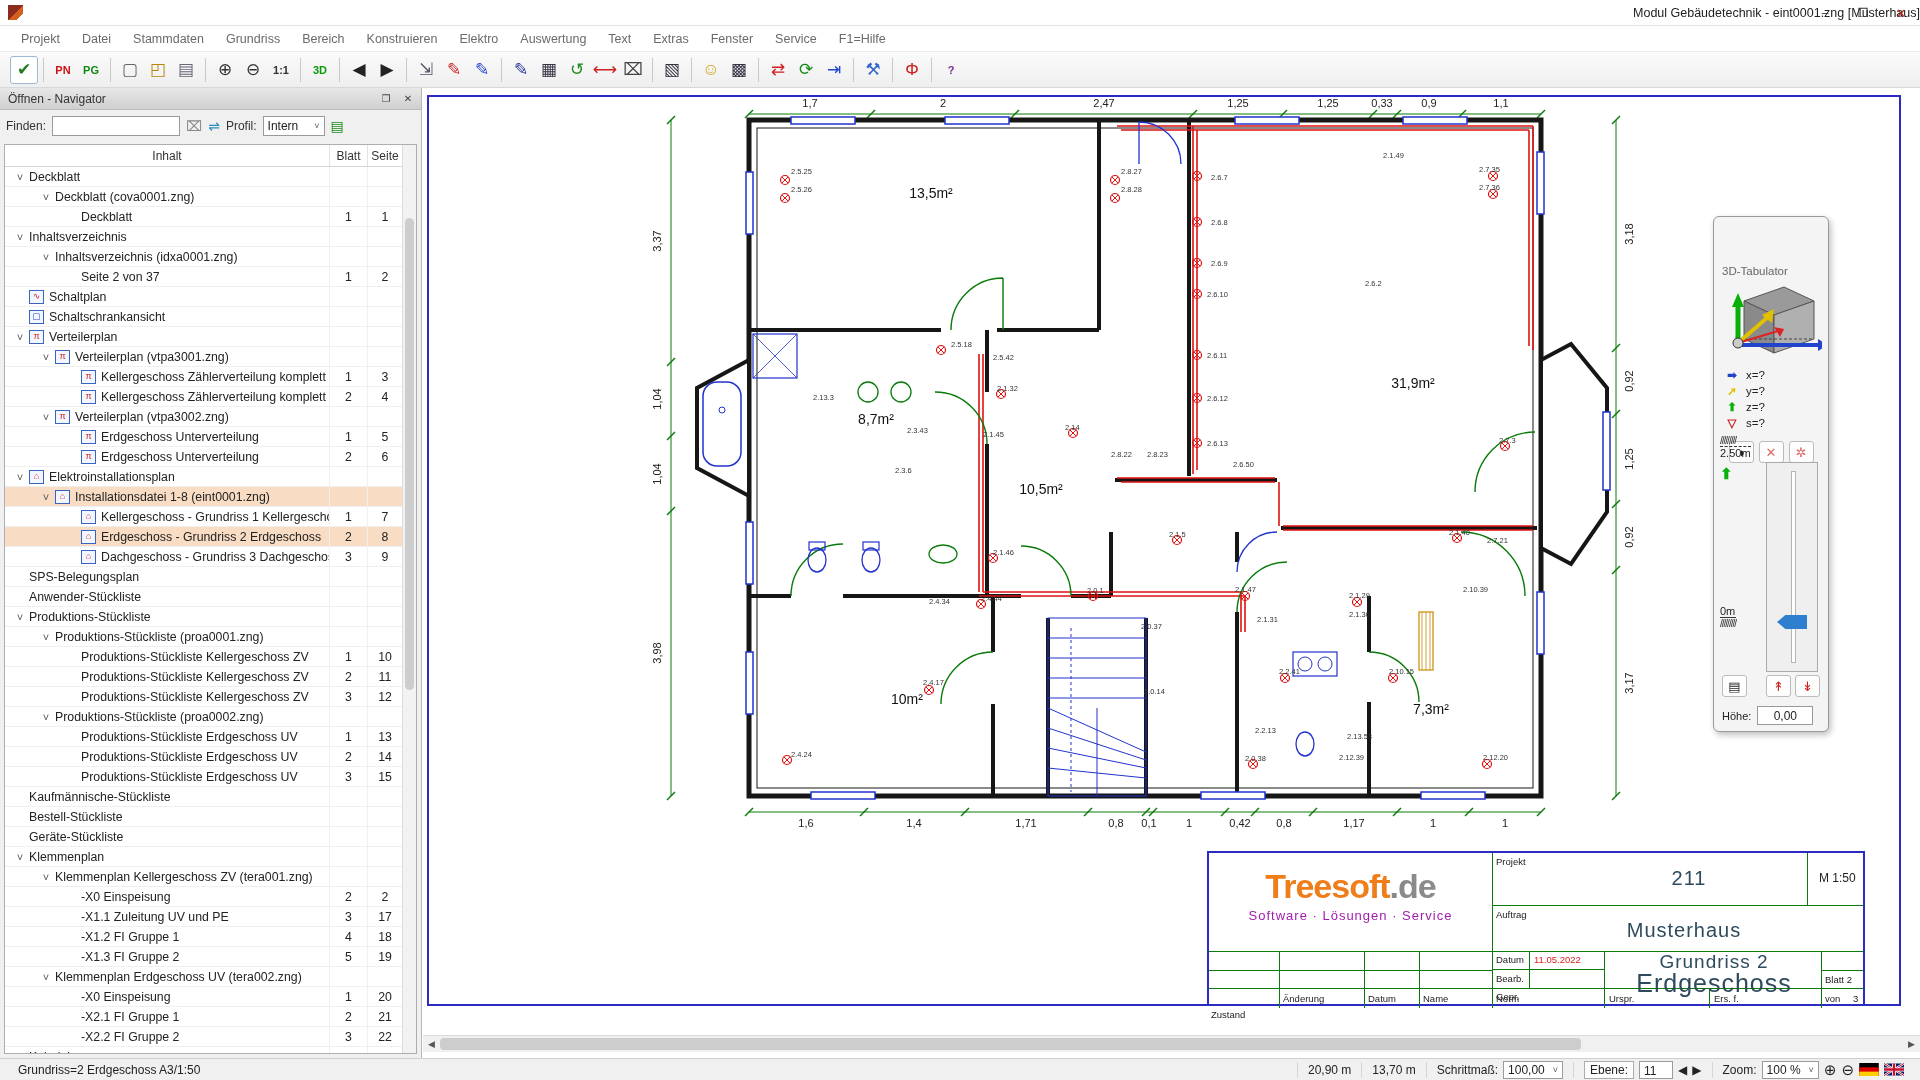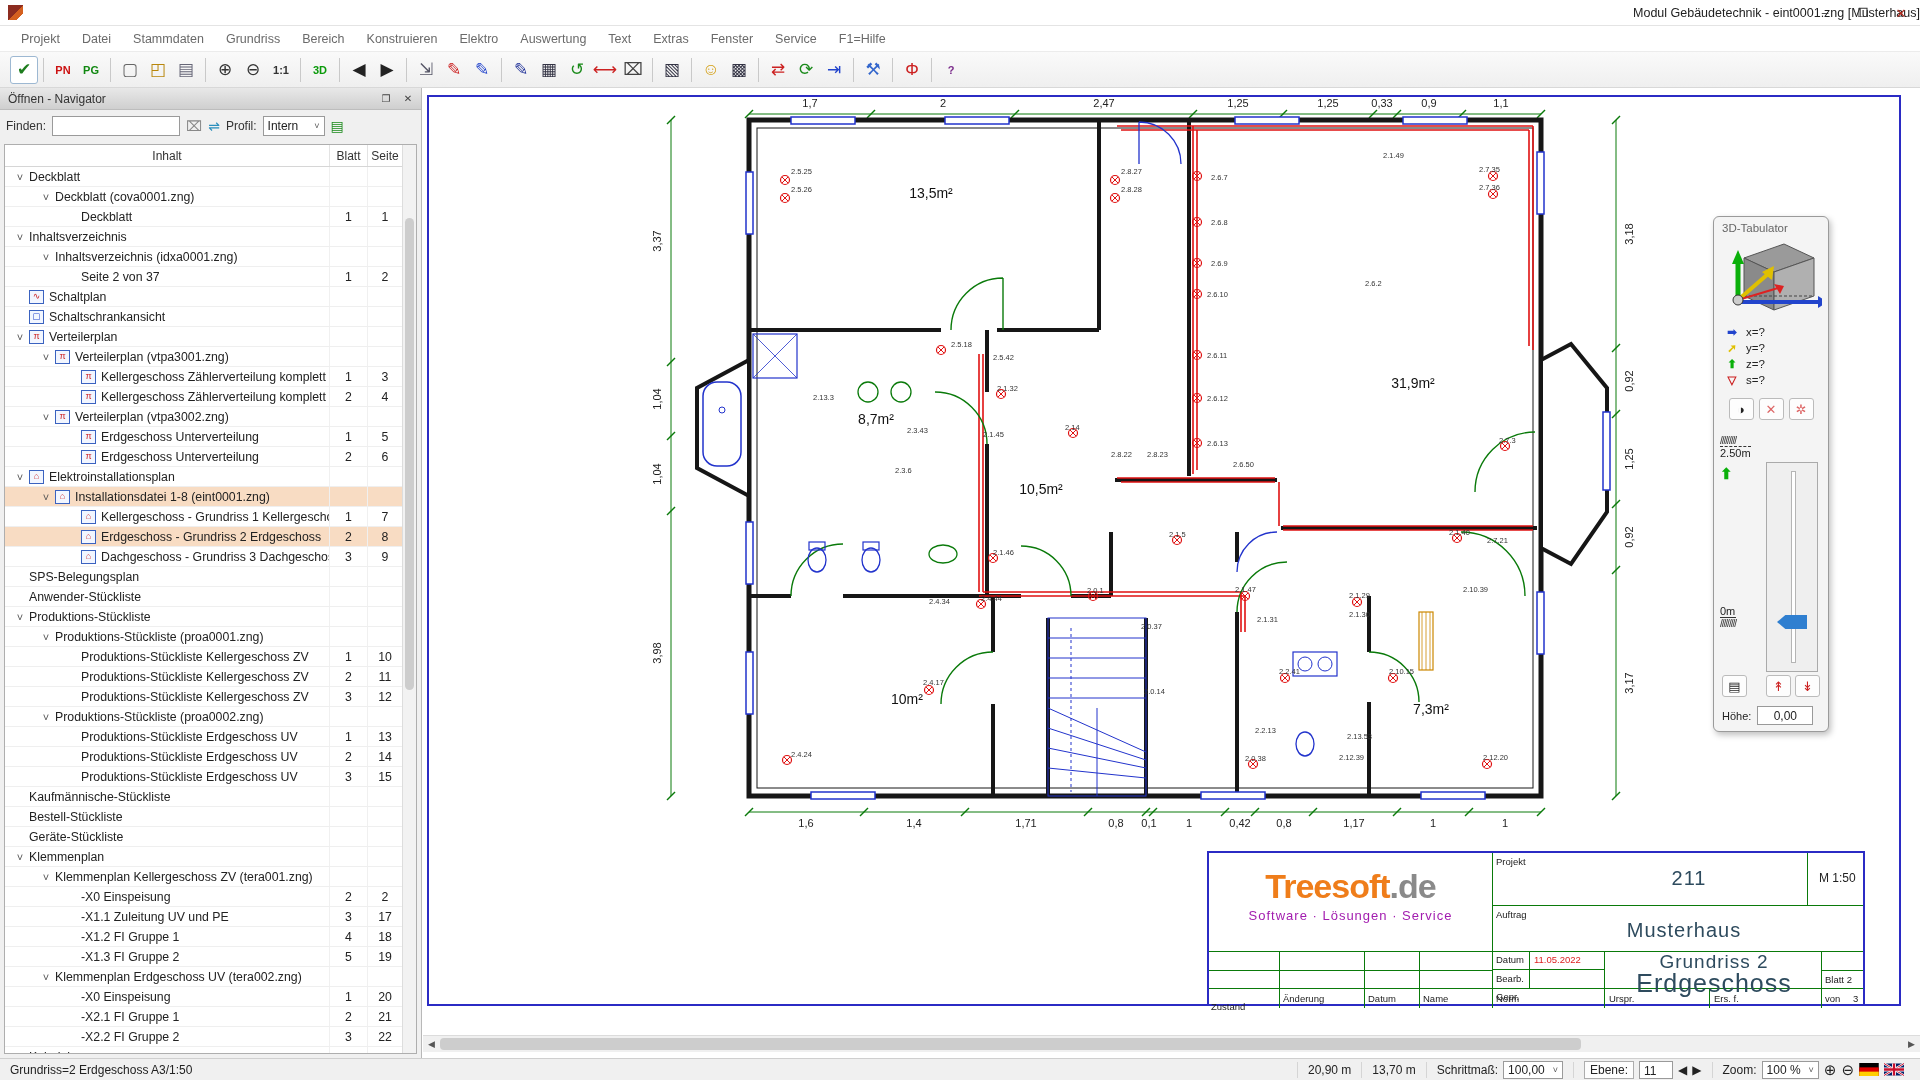--- a/index.html
+++ b/index.html
@@ -74,21 +74,21 @@
   .hscroll { position:absolute; left:0; right:0; bottom:6px; height:17px;
     background:#f0f0f0; border-top:1px solid #dcdcdc; display:flex; align-items:center; }
   .hs-btn { width:17px; text-align:center; font-size:9px; color:#555; }
   .hs-track { flex:1; height:100%; position:relative; }
   .hs-thumb { position:absolute; left:0; top:2px; bottom:2px; width:78%; background:#cdcdcd; border-radius:4px; }
 
   
   .tab3d { position:absolute; left:1290px; top:128px; width:116px; height:516px;
     background:#f4f4f4; border:1px solid #9a9a9a; border-radius:6px;
     box-shadow:2px 3px 6px rgba(0,0,0,.25); font-size:11px; }
-  .tab3d .t3-title { color:#666; font-size:11.5px; padding:5px 0 2px 8px; }
+  .tab3d .t3-title { color:#666; font-size:11.5px; padding:5px 0 2px 8px;margin-top:43px; }
   .t3-legend { padding:4px 0 0 10px; }
   .t3-lrow { display:flex; align-items:center; gap:6px; height:16px; font-size:11.5px; color:#222;}
   .t3-glyph { width:16px; text-align:center; font-weight:bold; }
   .t3-btns { display:flex; gap:5px; justify-content:center; margin-top:10px; }
   .t3-btn { width:25px; height:22px; border:1px solid #bbb; background:#fdfdfd; border-radius:3px;
     display:flex; align-items:center; justify-content:center; font-size:13px; }
   .t3-slider { position:absolute; left:52px; top:245px; width:52px; height:210px;
     border:1px solid #aaa; background:#efefef; }
   .t3-groove { position:absolute; left:24px; top:8px; width:5px; bottom:8px;
     background:#fff; border:1px solid #b5b5b5; }
@@ -114,21 +114,21 @@
   .logo { position:absolute; left:0; top:0; width:283px; height:98px; text-align:center; }
   .logo .l1 { font-size:34px; font-weight:bold; color:#ef7d1a; margin-top:14px; letter-spacing:-1px;}
   .logo .l1 .de { color:#8a8a8a; }
   .logo .l2 { font-size:13px; color:#a21caf; letter-spacing:1px; margin-top:2px; }
   .red { color:#d22; }
 
   
   .statusbar { position:absolute; left:0; bottom:0; width:1920px; height:22px;
     background:#f0f0f0; border-top:1px solid #cfcfcf; display:flex; align-items:center;
     font-size:12px; color:#222; }
-  .sb-left { padding-left:10px; flex:1; }
+  .sb-left { padding-left:18px; flex:1; }
   .sb-cell { padding:0 10px; border-left:1px solid #d5d5d5; height:16px; line-height:16px; display:flex; align-items:center; gap:5px;}
   .sb-combo { border:1px solid #9a9a9a; background:#fff; height:18px; padding:0 4px;
     display:flex; align-items:center; gap:8px; }
   .sb-btn { border:1px solid #adadad; background:#fdfdfd; height:18px; padding:0 5px;
     display:flex; align-items:center; }
   .sb-input { border:1px solid #9a9a9a; background:#fff; width:34px; height:18px;
     text-align:left; padding:0 4px; line-height:18px; }
   .flag { width:20px; height:13px; display:inline-block; }
 
   
@@ -1120,21 +1120,21 @@
     <div class="tb-small" style="left:610px;top:18px;font-size:12px">M 1:50</div>
     <div class="tb-small" style="left:287px;top:56px">Auftrag</div>
     <div class="tb-big" style="left:360px;top:66px;width:230px">Musterhaus</div>
     <div class="tb-small" style="left:287px;top:101px">Datum</div>
     <div class="tb-small red" style="left:325px;top:101px">11.05.2022</div>
     <div class="tb-small" style="left:287px;top:120px">Bearb.</div>
     <div class="tb-small" style="left:287px;top:138px">Gepr.</div>
     <div class="tb-big" style="left:400px;top:98px;width:210px;font-size:19px">Grundriss 2</div>
     <div class="tb-big" style="left:400px;top:116px;width:210px;font-size:25px">Erdgeschoss</div>
     <div class="tb-small" style="left:616px;top:121px">Blatt 2</div>
-    <div class="tb-small" style="left:2px;top:148px">Zustand</div>
+    <div class="tb-small" style="left:2px;top:156px">Zustand</div>
     <div class="tb-small" style="left:74px;top:140px">Änderung</div>
     <div class="tb-small" style="left:159px;top:140px">Datum</div>
     <div class="tb-small" style="left:214px;top:140px">Name</div>
     <div class="tb-small" style="left:287px;top:140px">Norm</div>
     <div class="tb-small" style="left:400px;top:140px">Urspr.</div>
     <div class="tb-small" style="left:505px;top:140px">Ers. f.</div>
     <div class="tb-small" style="left:616px;top:140px">von</div>
     <div class="tb-small" style="left:644px;top:140px">3</div>
   </div>
 

